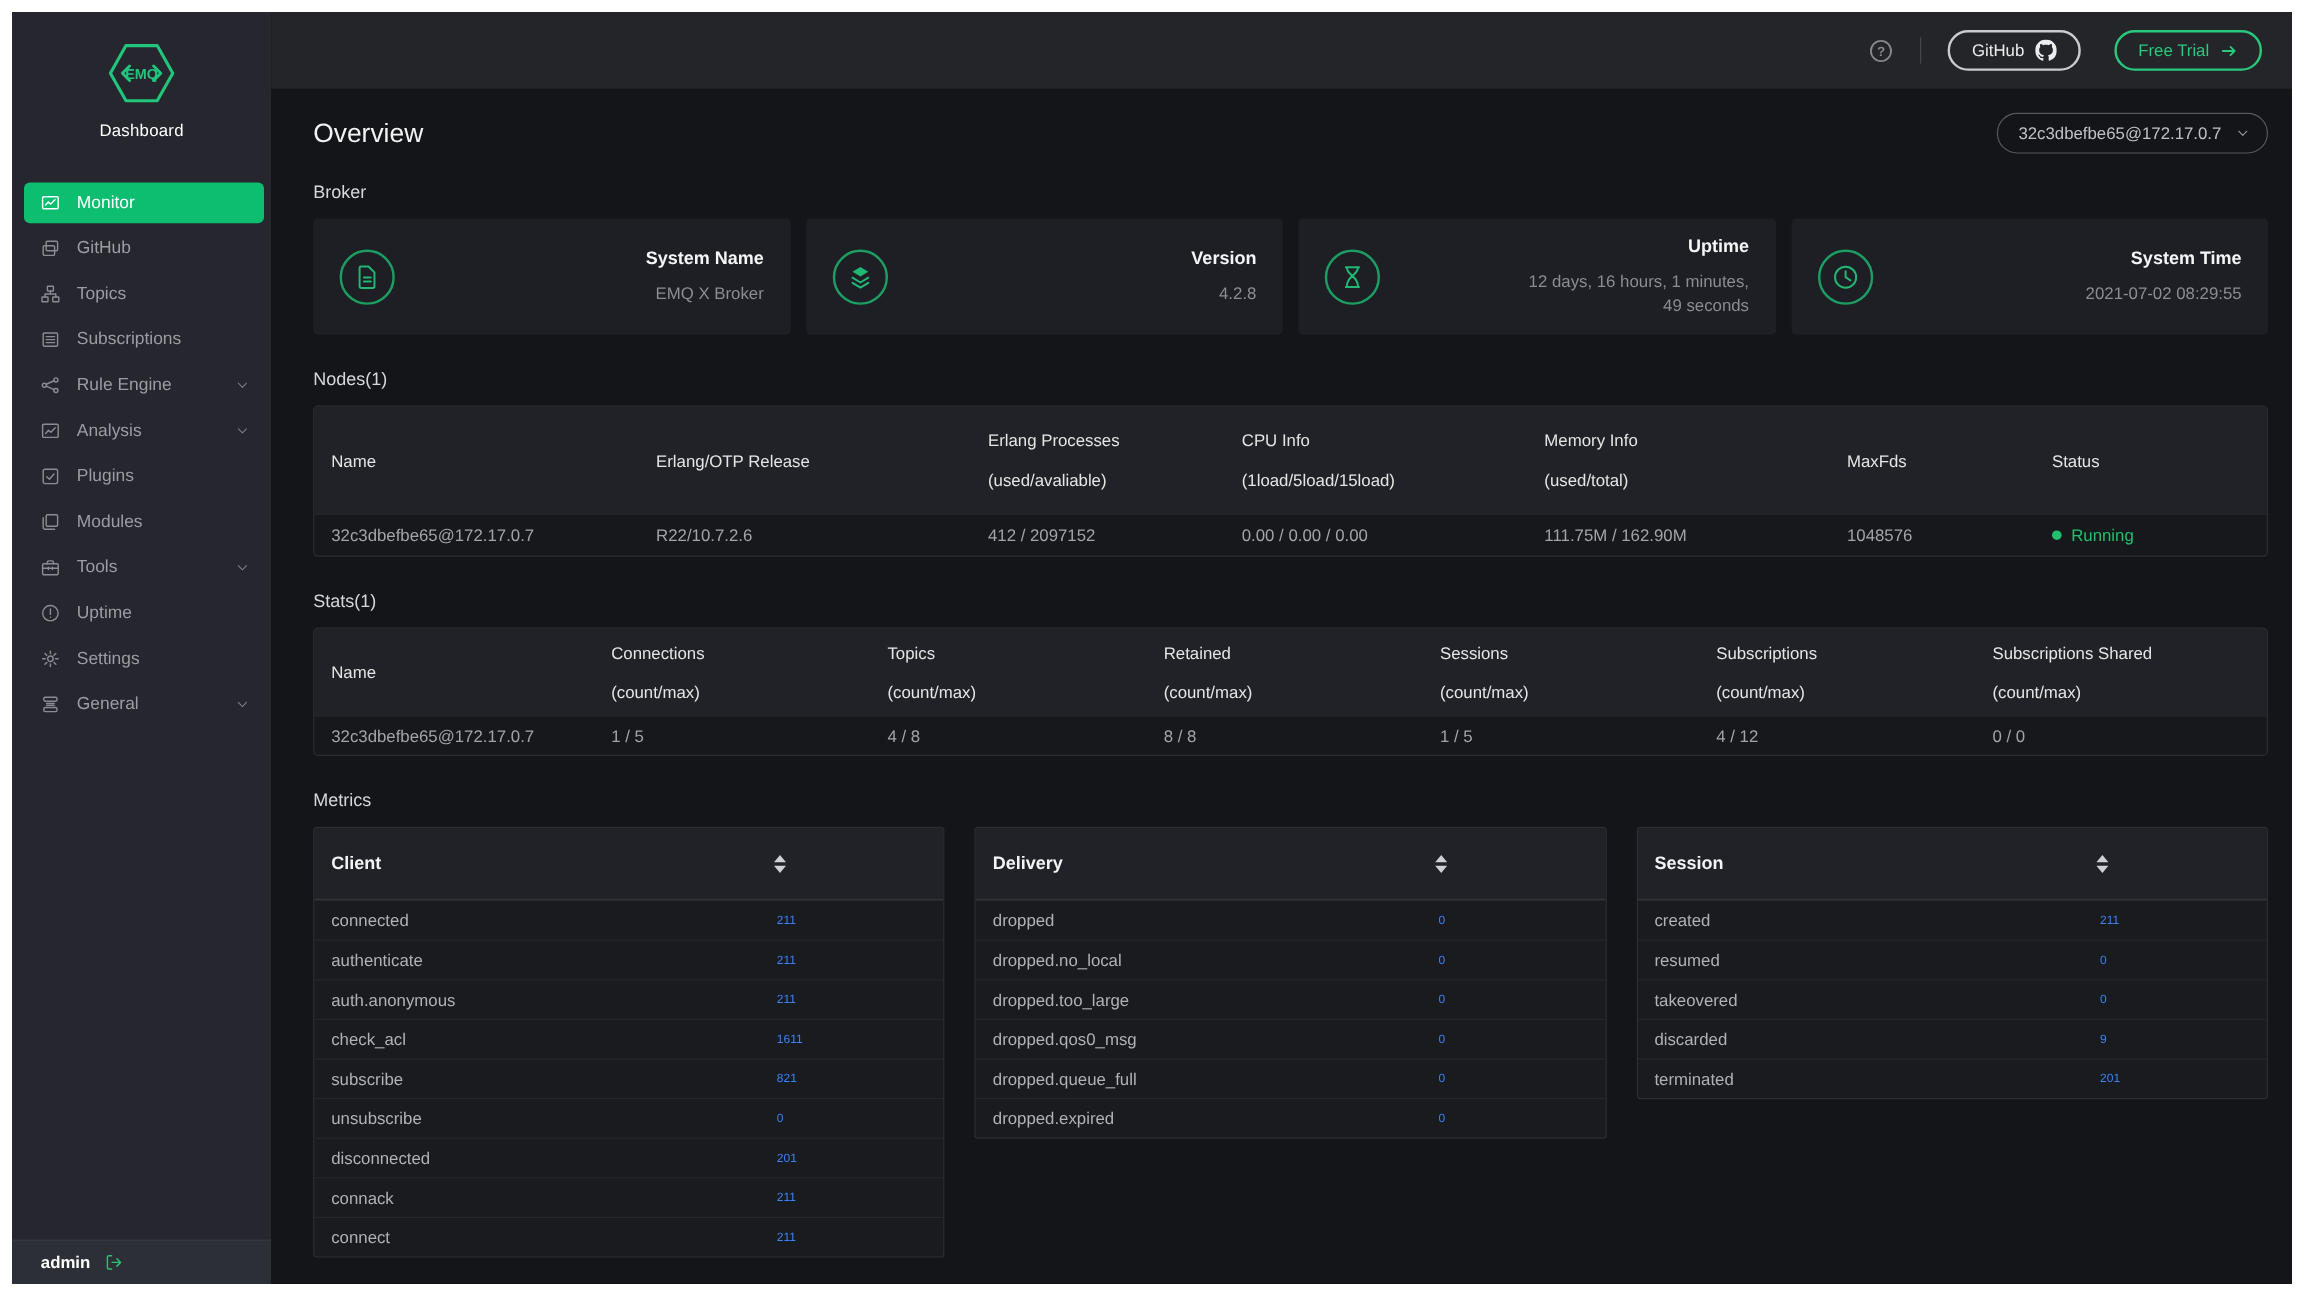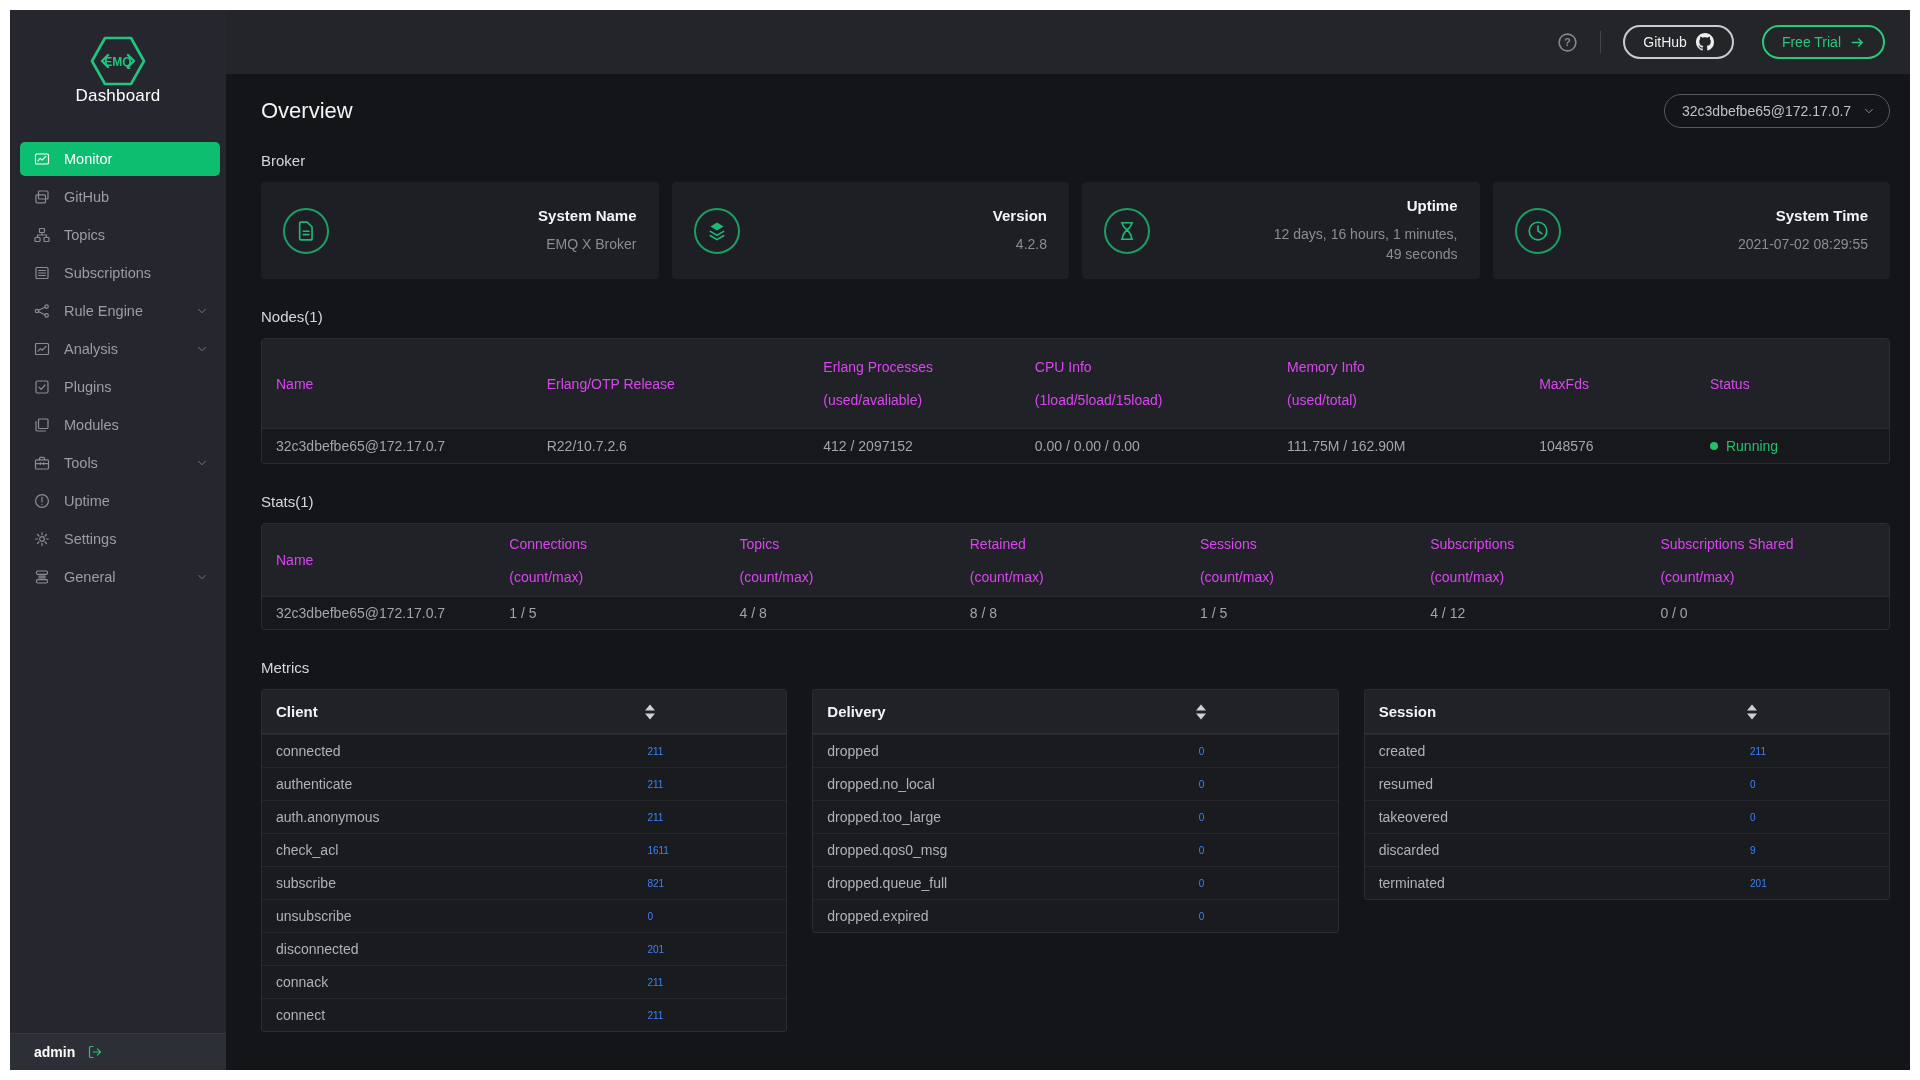--- a/index.html
+++ b/index.html
@@ -9,21 +9,21 @@
     padding:10px;
     font-family:"Liberation Sans","DejaVu Sans",sans-serif;
     -webkit-font-smoothing:antialiased;
   }
   .app { display:flex; width:1900px; height:1060px; background:#141519; overflow:hidden; }
 
   
   .sidebar { width:216px; background:#26272e; display:flex; flex-direction:column; flex-shrink:0; }
   .logo-area { padding:26px 0 14px; text-align:center; }
   .logo-area svg { display:block; margin:0 auto; }
-  .dash-title { color:#ffffff; font-size:17px; letter-spacing:.2px; }
+  .dash-title { color:#ffffff; font-size:14px; margin-top:14px; letter-spacing:.2px; }
   .menu { flex:1; padding:22px 0 0; overflow:hidden; }
   .menu-item {
     display:flex; align-items:center; height:34px; margin:0 6px 4px 10px;
     padding:0 12px 0 14px; border-radius:5px; color:#9b9da4; font-size:14.5px; cursor:pointer;
   }
   .menu-item .mi-icon { width:16px; height:16px; margin-right:14px; color:#8a8c93; display:flex; align-items:center; }
   .menu-item .mi-icon svg { width:16px; height:16px; }
   .menu-item .mi-label { flex:1; }
   .menu-item .mi-chevron { color:#7c7e85; display:flex; }
   .menu-item .mi-chevron svg { width:12px; height:12px; }
@@ -79,36 +79,36 @@
   .card-info { margin-left:auto; text-align:right; max-width:200px; }
   .card-title { color:#f4f5f6; font-size:15px; font-weight:bold; }
   .card-value { color:#8b8d92; font-size:14px; margin-top:10px; line-height:1.45; }
 
   
   .table-card { background:#17181c; border:1px solid #2c2d33; border-radius:4px; overflow:hidden; }
   .t-head { background:#212227; }
   .t-row  { border-top:1px solid #2a2b30; }
   .nodes-grid { display:grid; grid-template-columns:17.5% 17% 13% 15.5% 15.5% 10.5% 11%; }
   .stats-grid { display:grid; grid-template-columns:15.2% 14.15% 14.15% 14.15% 14.15% 14.15% 14.05%; }
-  .th-cell { display:flex; flex-direction:column; justify-content:center; color:#d946ef; font-size:14px; font-weight:500; }
+  .th-cell { display:flex; flex-direction:column; justify-content:center; color:#e5e5e5; font-size:14px; font-weight:500; }
   .nodes-grid .th-cell { height:89px; }
   .stats-grid .th-cell { height:72px; }
   .th-cell .h-sub { margin-top:17px; font-weight:500; }
   .td-cell { display:flex; align-items:center; color:#a2a4a8; font-size:14px; }
   .nodes-grid .td-cell { height:34px; }
   .stats-grid .td-cell { height:32px; }
   .first-col { padding-left:14px; }
   .status-cell { color:#22c06d; }
   .status-dot { width:8px; height:8px; border-radius:50%; background:#22c06d; margin-right:8px; }
 
   
   .metrics { display:flex; gap:25px; align-items:flex-start; }
   .metric-table { flex:1; background:#1a1b1f; border:1px solid #2c2d33; border-radius:3px; overflow:hidden; }
   .m-head {
-    background:#212227; height:44px; display:flex; align-items:center;
+    background:#212227; height:60px; display:flex; align-items:center;
     position:relative; border-bottom:1px solid #33343a;
   }
   .m-title { color:#f2f3f5; font-size:15px; font-weight:bold; padding-left:14px; }
   .sorter { position:absolute; left:73%; top:50%; transform:translateY(-50%); display:flex; flex-direction:column; align-items:center; cursor:pointer; }
   .sorter .c-up { width:0; height:0; border-left:5px solid transparent; border-right:5px solid transparent; border-bottom:6px solid #cfd0d3; margin-bottom:3px; }
   .sorter .c-dn { width:0; height:0; border-left:5px solid transparent; border-right:5px solid transparent; border-top:6px solid #cfd0d3; }
   .m-row { display:grid; grid-template-columns:73.5% 1fr; height:33px; align-items:center; border-top:1px solid #26272c; }
   .m-row:first-of-type { border-top:none; }
   .m-key { color:#b0b2b6; font-size:14px; padding-left:14px; }
   .m-val { color:#3b82f6; font-size:10px; }

